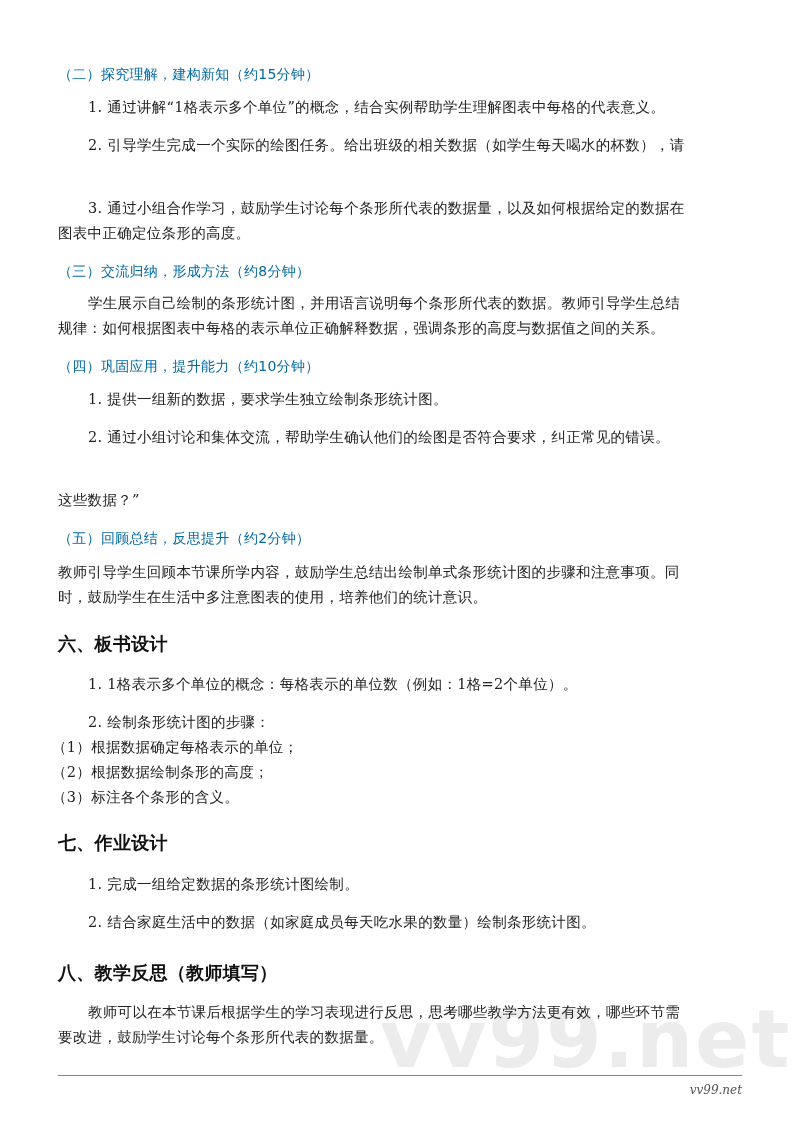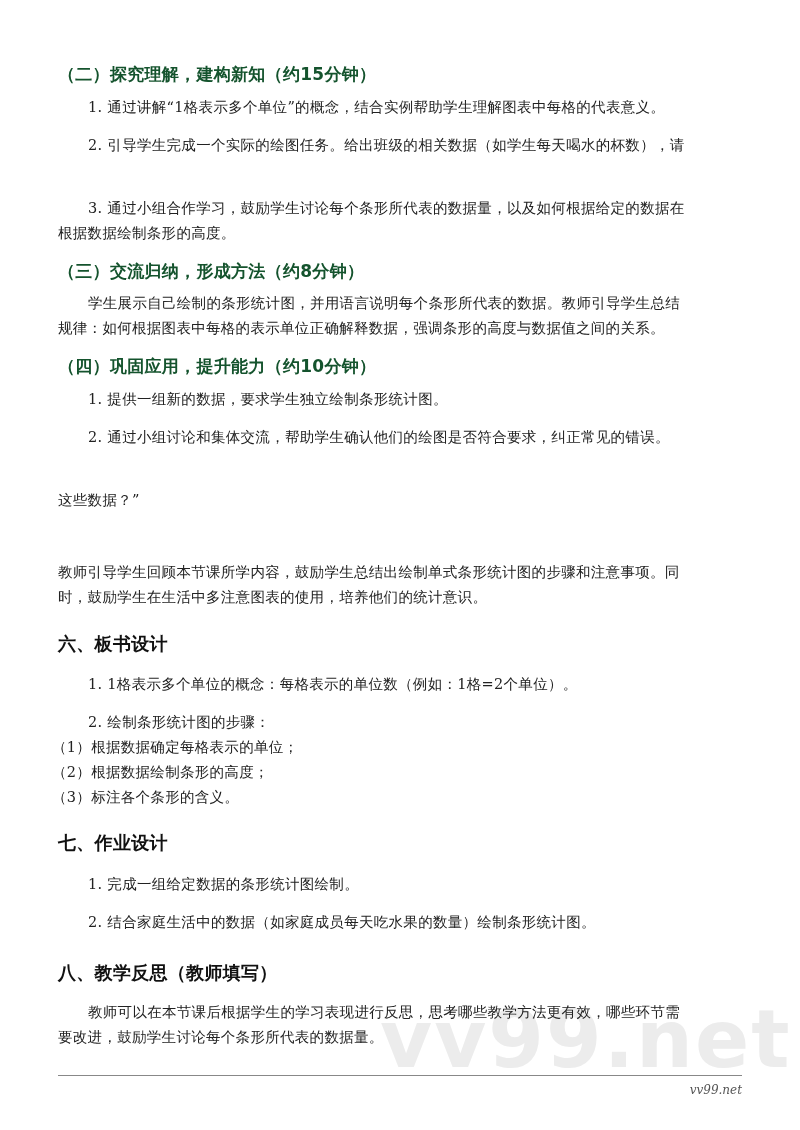--- a/index.html
+++ b/index.html
@@ -4,51 +4,52 @@
   <style>
     html, body { margin: 0; padding: 0; background: #ffffff; }
     body {
       width: 800px; height: 1130px; position: relative; overflow: hidden;
       font-family: "DejaVu Serif", "Liberation Serif", serif;
       color: #222222;
     }
     .page { position: absolute; left: 0; top: 0; width: 800px; height: 1130px; }
     .ln { position: absolute; left: 58px; font-size: 14.5px; line-height: 20px; white-space: nowrap; letter-spacing: 0.3px; }
     .ind { left: 88px; }
-    .sub { font-weight: bold; font-family: "DejaVu Sans", "Liberation Sans", sans-serif; font-size: 17px; color: #14532d; }
+    .sub { font-weight: normal; font-family: "DejaVu Sans", "Liberation Sans", sans-serif; font-size: 14px; color: #0369a1; }
     .sec { font-weight: bold; font-family: Liberation Sans, sans-serif; font-size: 18px; line-height: 24px; color: #111; }
     .watermark {
       position: absolute; left: 380px; top: 1000px; font-family: "DejaVu Sans", "Liberation Sans", sans-serif;
       font-weight: bold; font-size: 80px; line-height: 80px; color: #ececec; letter-spacing: 2px; z-index: 0;
     }
     .ln { z-index: 1; }
     .rule { position: absolute; left: 58px; top: 1075px; width: 684px; height: 1px; background: #888888; }
     .footer { position: absolute; right: 58px; top: 1083px; font-style: italic; font-family: "DejaVu Serif", "Liberation Serif", serif; font-size: 12px; color: #555; }
   </style>
 </head>
 <body>
 
 <div class="page">
   <div class="watermark">vv99.net</div>
 
   <div class="ln sub" style="top:64px">（二）探究理解，建构新知（约15分钟）</div>
   <div class="ln ind" style="top:97px">1. 通过讲解“1格表示多个单位”的概念，结合实例帮助学生理解图表中每格的代表意义。</div>
   <div class="ln ind" style="top:135px">2. 引导学生完成一个实际的绘图任务。给出班级的相关数据（如学生每天喝水的杯数），请</div>
   <div class="ln ind" style="top:198px">3. 通过小组合作学习，鼓励学生讨论每个条形所代表的数据量，以及如何根据给定的数据在</div>
-  <div class="ln" style="top:223px">根据数据绘制条形的高度。</div>
+  <div class="ln" style="top:223px">图表中正确定位条形的高度。</div>
 
   <div class="ln sub" style="top:261px">（三）交流归纳，形成方法（约8分钟）</div>
   <div class="ln ind" style="top:293px">学生展示自己绘制的条形统计图，并用语言说明每个条形所代表的数据。教师引导学生总结</div>
   <div class="ln" style="top:318px">规律：如何根据图表中每格的表示单位正确解释数据，强调条形的高度与数据值之间的关系。</div>
 
   <div class="ln sub" style="top:356px">（四）巩固应用，提升能力（约10分钟）</div>
   <div class="ln ind" style="top:389px">1. 提供一组新的数据，要求学生独立绘制条形统计图。</div>
   <div class="ln ind" style="top:427px">2. 通过小组讨论和集体交流，帮助学生确认他们的绘图是否符合要求，纠正常见的错误。</div>
   <div class="ln" style="top:490px">这些数据？”</div>
 
+  <div class="ln sub" style="top:528px">（五）回顾总结，反思提升（约2分钟）</div>
   <div class="ln" style="top:587px">时，鼓励学生在生活中多注意图表的使用，培养他们的统计意识。</div>
   <div class="ln" style="top:562px">教师引导学生回顾本节课所学内容，鼓励学生总结出绘制单式条形统计图的步骤和注意事项。同</div>
 
   <div class="ln sec" style="top:632px">六、板书设计</div>
   <div class="ln ind" style="top:674px">1. 1格表示多个单位的概念：每格表示的单位数（例如：1格=2个单位）。</div>
   <div class="ln ind" style="top:712px">2. 绘制条形统计图的步骤：</div>
   <div class="ln" style="left:52px;top:737px">（1）根据数据确定每格表示的单位；</div>
   <div class="ln" style="left:52px;top:762px">（2）根据数据绘制条形的高度；</div>
   <div class="ln" style="left:52px;top:787px">（3）标注各个条形的含义。</div>
 

